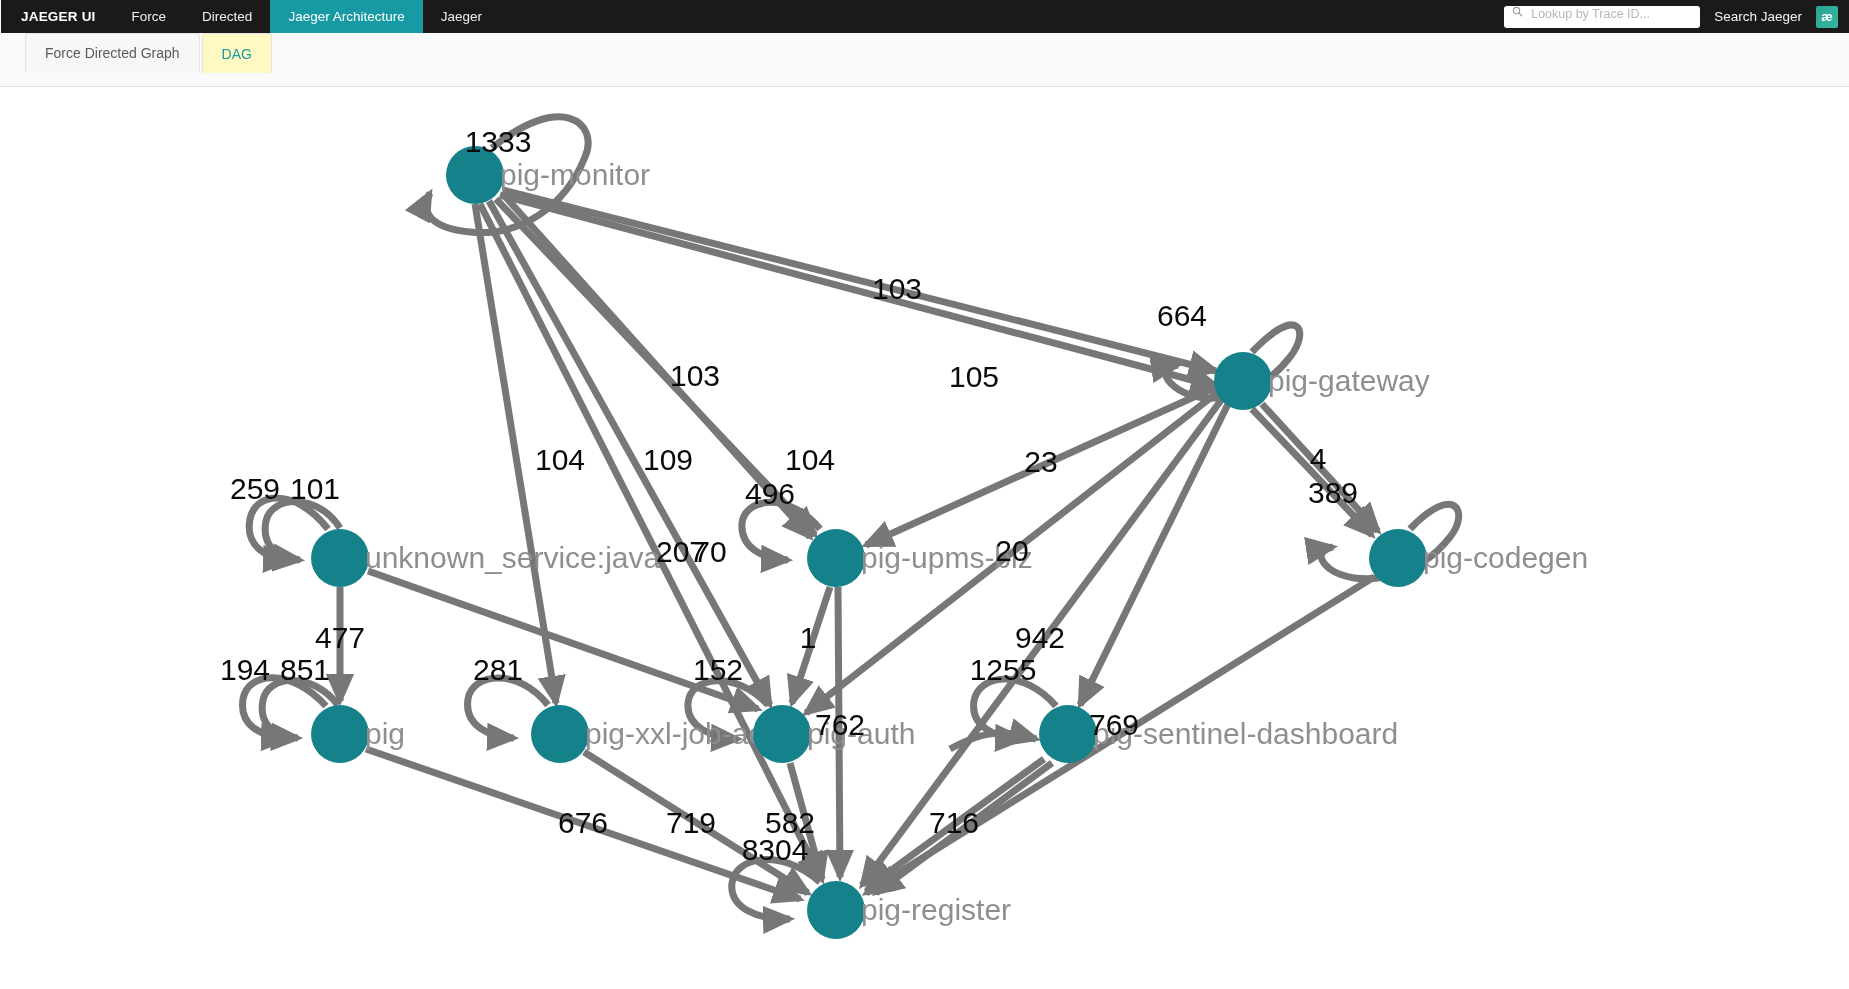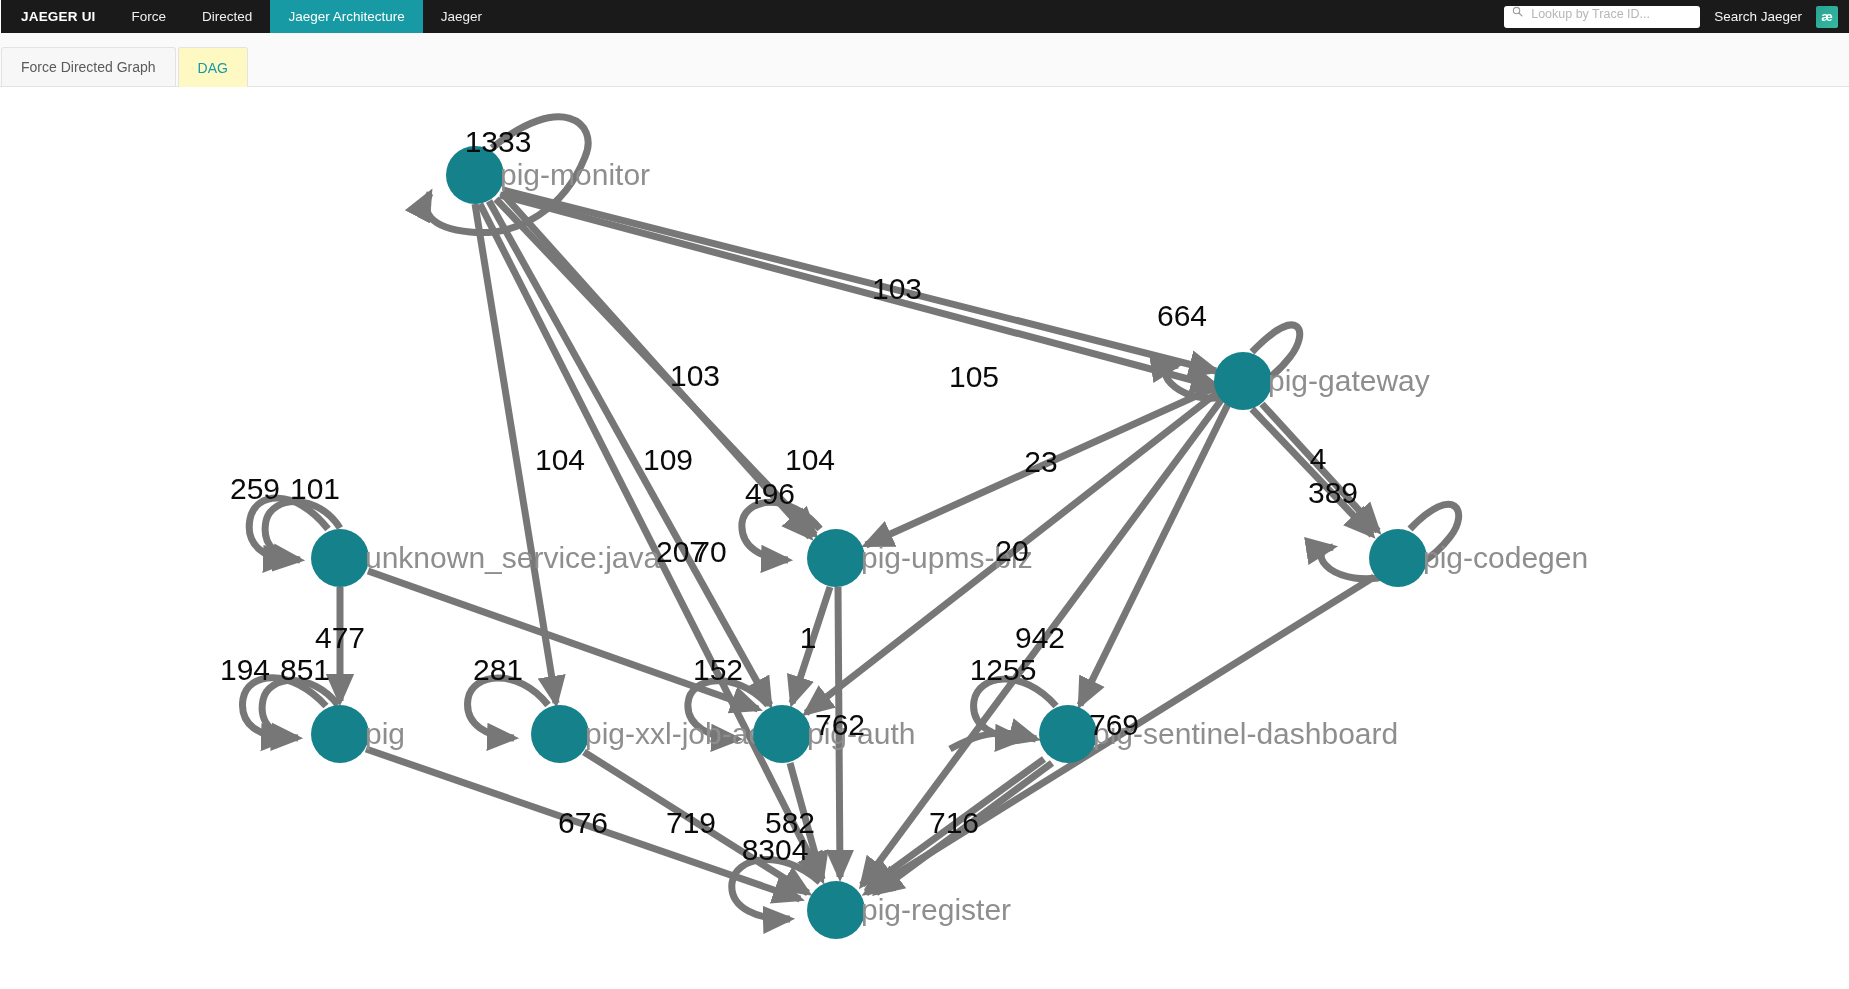--- a/index.html
+++ b/index.html
@@ -110,22 +110,22 @@
   
   .tabbar {
     position: absolute;
     top: 33px; left: 0;
     width: 1849px;
     height: 54px;
     background: #fafafa;
     border-bottom: 1px solid #e3e3e3;
     box-sizing: border-box;
     display: flex;
-    align-items: flex-end;
-    padding-left: 1px;
+    align-items: flex-start;
+    padding-left: 25px;
   }
   .tab {
     height: 39px;
     display: flex;
     align-items: center;
     padding: 0 19px;
     font-size: 14px;
     color: #5a5a5a;
     background: #f7f7f7;
     border: 1px solid #e3e3e3;

